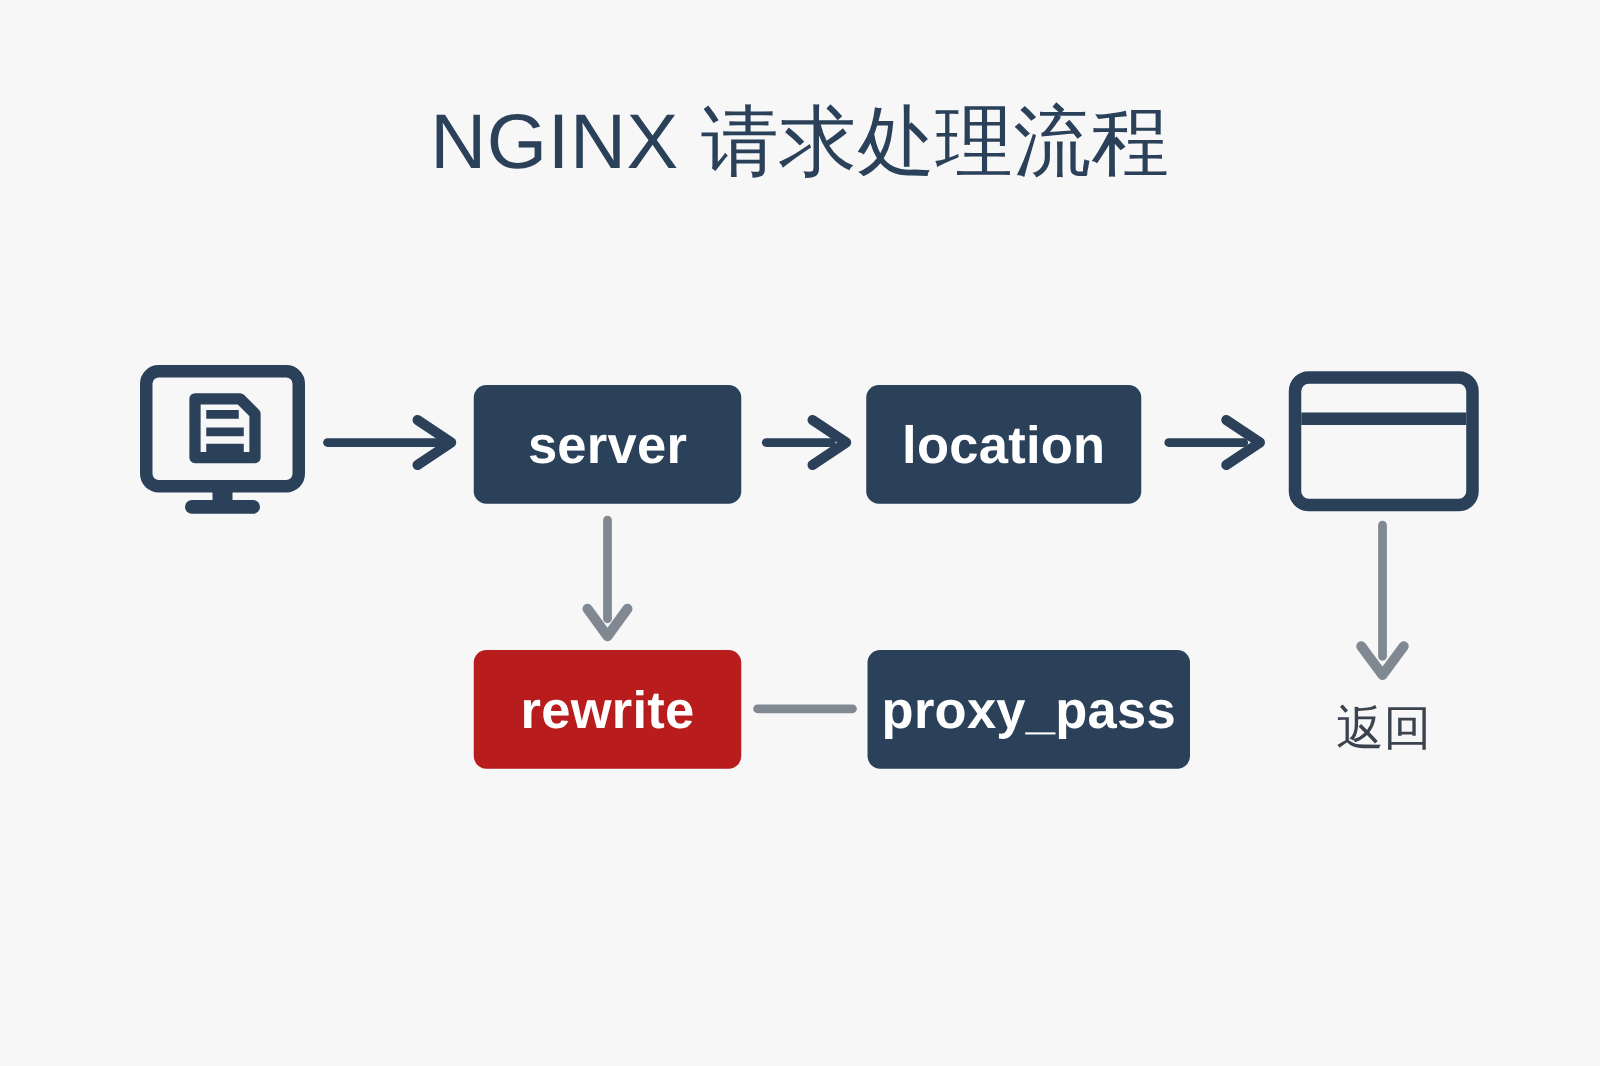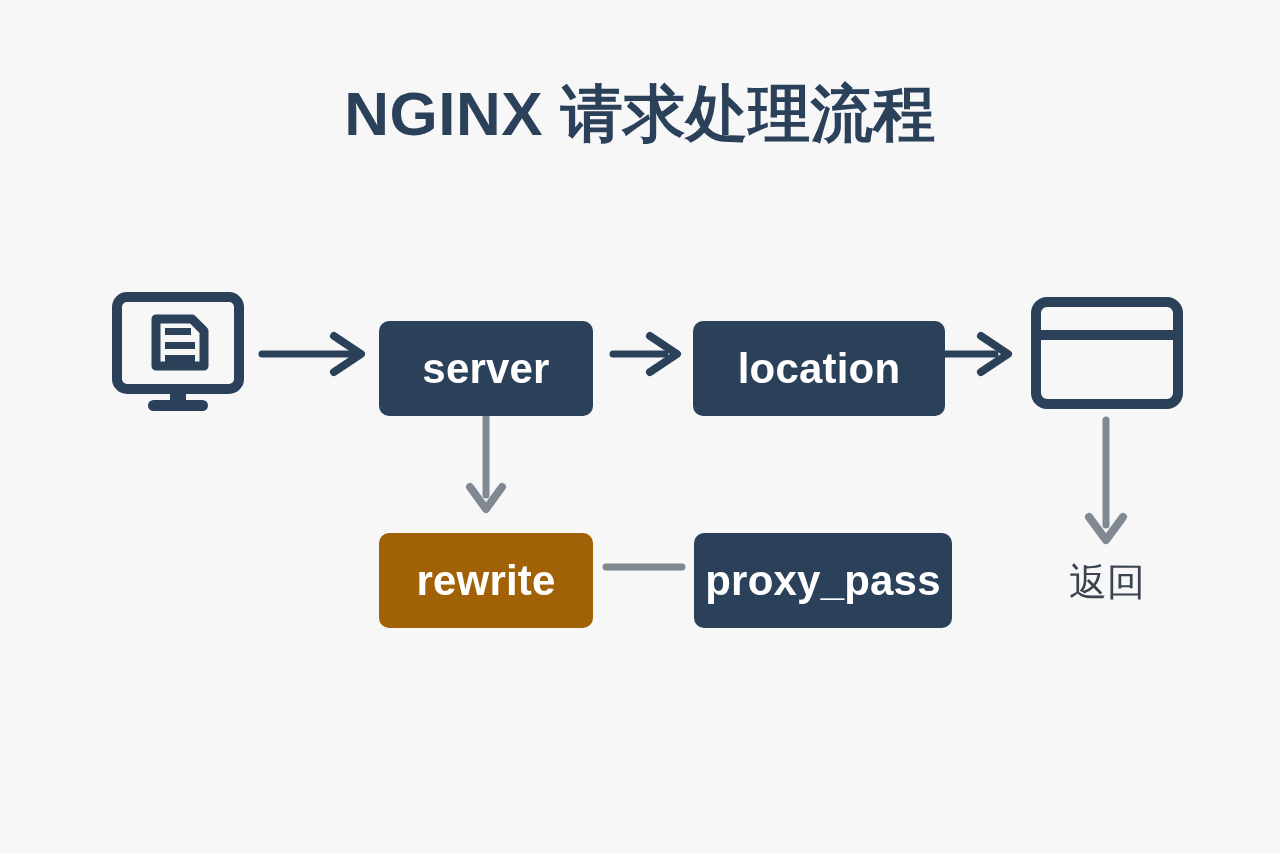--- a/index.html
+++ b/index.html
@@ -23,51 +23,50 @@
   }
 
   
   #diagram-title {
     position: absolute;
     top: 78px;
     left: 0;
     width: 1280px;
     text-align: center;
     font-size: 62px;
-    font-weight: bold;
+    font-weight: normal;
     letter-spacing: 0.5px;
     color: #2b4059;
     line-height: 1.15;
     white-space: nowrap;
   }
 
   
   .node-box {
     position: absolute;
     display: flex;
     align-items: center;
     justify-content: center;
     border-radius: 10px;
     color: #ffffff;
     font-weight: bold;
     letter-spacing: 0.2px;
     box-sizing: border-box;
-    margin-top: 13px;
   }
   .node-box.primary { background: #2b4059; }
-  .node-box.muted   { background: #a16207; }
+  .node-box.muted   { background: #b91c1c; }
 
   #node-server {
     left: 379px;  top: 308px;
     width: 214px; height: 95px;
     font-size: 42px;
   }
   #node-location {
     left: 693px;  top: 308px;
-    width: 252px; height: 95px;
+    width: 220px; height: 95px;
     font-size: 42px;
   }
   #node-rewrite {
     left: 379px;  top: 520px;
     width: 214px; height: 95px;
     font-size: 42px;
   }
   #node-proxypass {
     left: 694px;  top: 520px;
     width: 258px; height: 95px;

